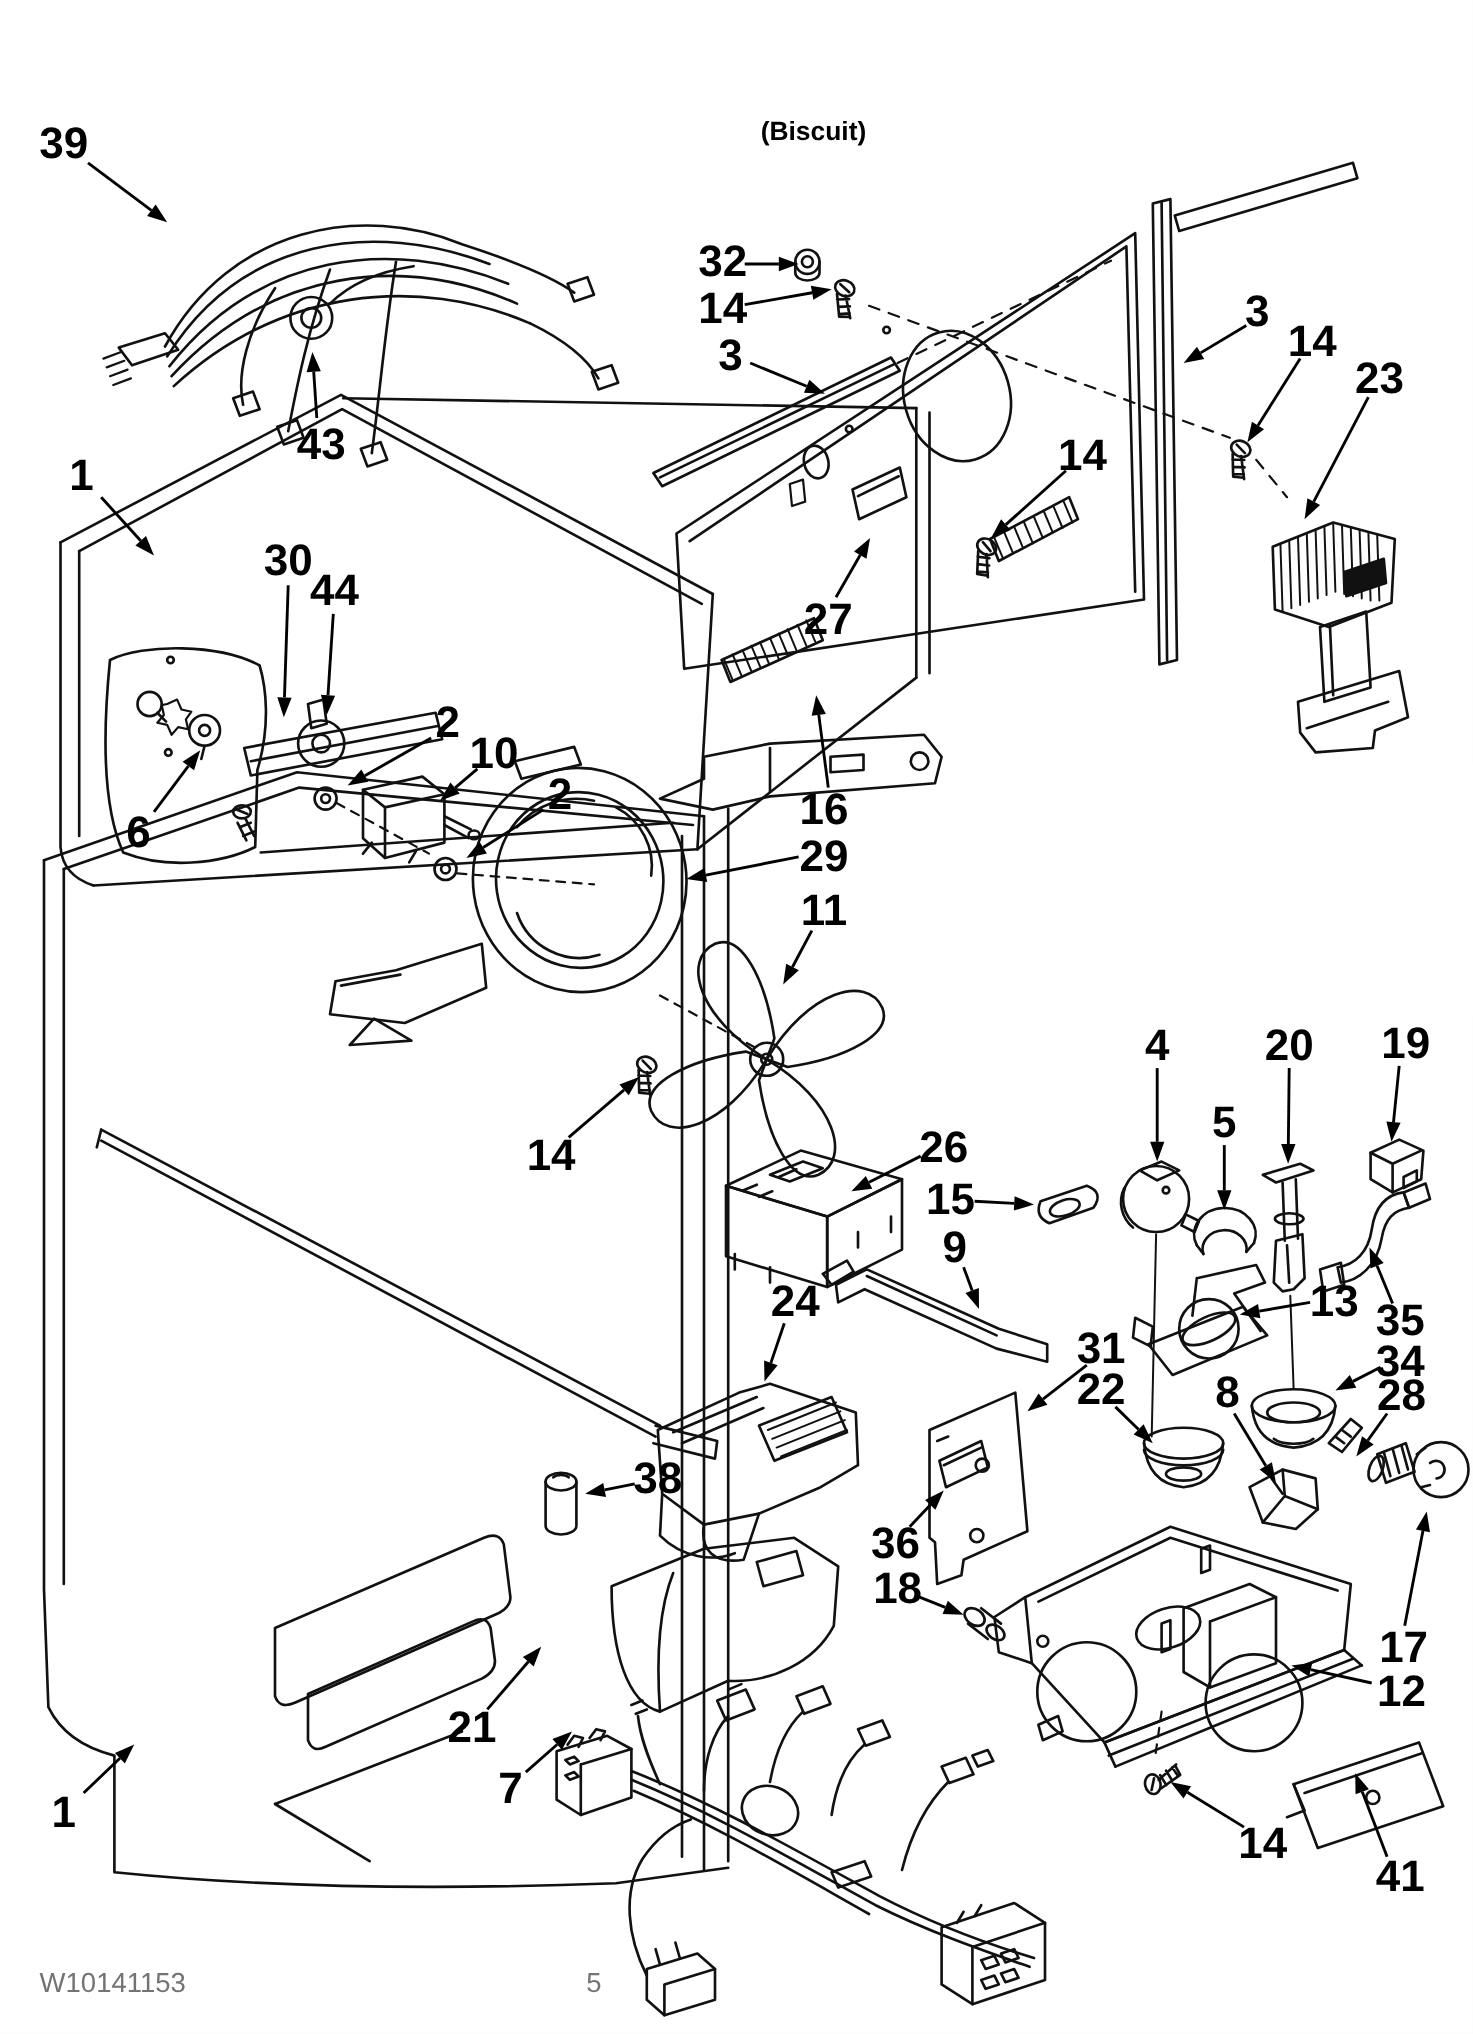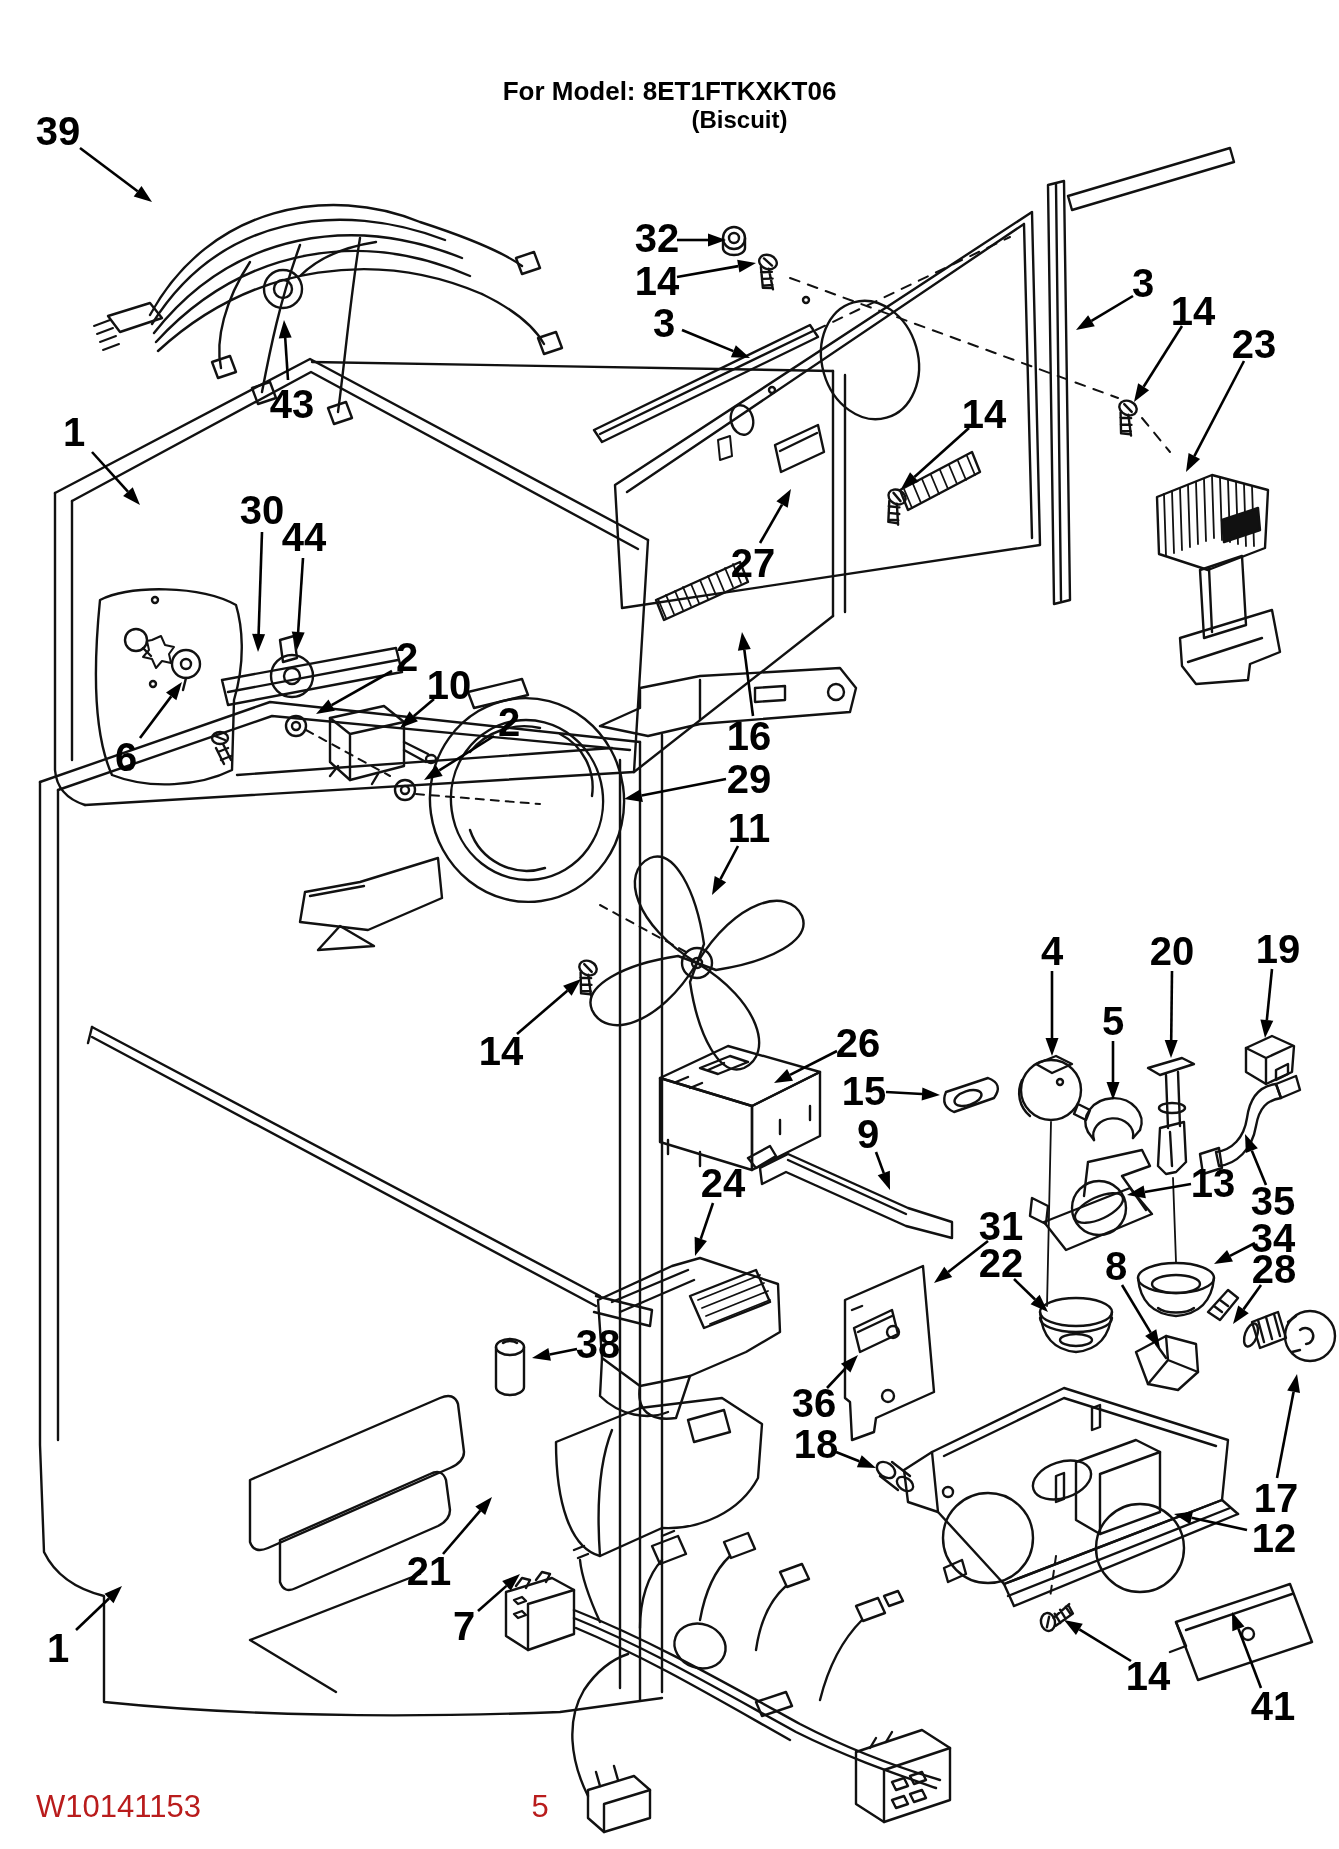--- a/index.html
+++ b/index.html
@@ -9,32 +9,31 @@
     background:#ffffff;
     font-family:"Liberation Sans",sans-serif;
     color:#111;
     overflow:hidden;
     margin:0 auto;
   }
   .hdr{position:absolute;left:0;width:100%;text-align:center;color:#000;}
   .hdr-title{top:26px;font-size:40px;font-weight:bold;letter-spacing:1px;}
   .hdr-model{top:76px;font-size:26px;font-weight:bold;}
   .hdr-color{top:106px;font-size:24px;font-weight:bold;padding-left:70px;}
-  .ftr{position:absolute;font-size:31px;color:#b91c1c;}
+  .ftr{position:absolute;font-size:25px;color:#737373;}
   .ftr-doc{left:36px;top:1789px;}
   .ftr-page{left:470px;width:140px;text-align:center;top:1789px;}
   svg{position:absolute;left:0;top:0;}
   .callout-num{font-family:"Liberation Sans",sans-serif;font-size:40px;font-weight:bold;fill:#000;}
 </style>
 </head>
 <body>
 
 <div class="page">
 
-  <div class="hdr hdr-model">For Model: 8ET1FTKXKT06</div>
   <div class="hdr hdr-color">(Biscuit)</div>
 
   <svg id="art" width="1339" height="1849" viewBox="0 0 1339 1849" fill="none" stroke="#111" stroke-width="2.4" stroke-linecap="round" stroke-linejoin="round">
 
     <g>
       <path d="M108,316 l42,-13 12,15 -42,14 z"></path>
       <path d="M110,320 l-16,6 M113,328 l-16,6 M116,336 l-16,6 M119,344 l-16,6" stroke-width="2"></path>
       <path d="M150,315 C210,205 330,185 420,222 C460,235 500,250 522,266"></path>
       <path d="M152,324 C220,215 340,200 445,240"></path>
       <path d="M154,333 C235,230 355,215 462,258"></path>

